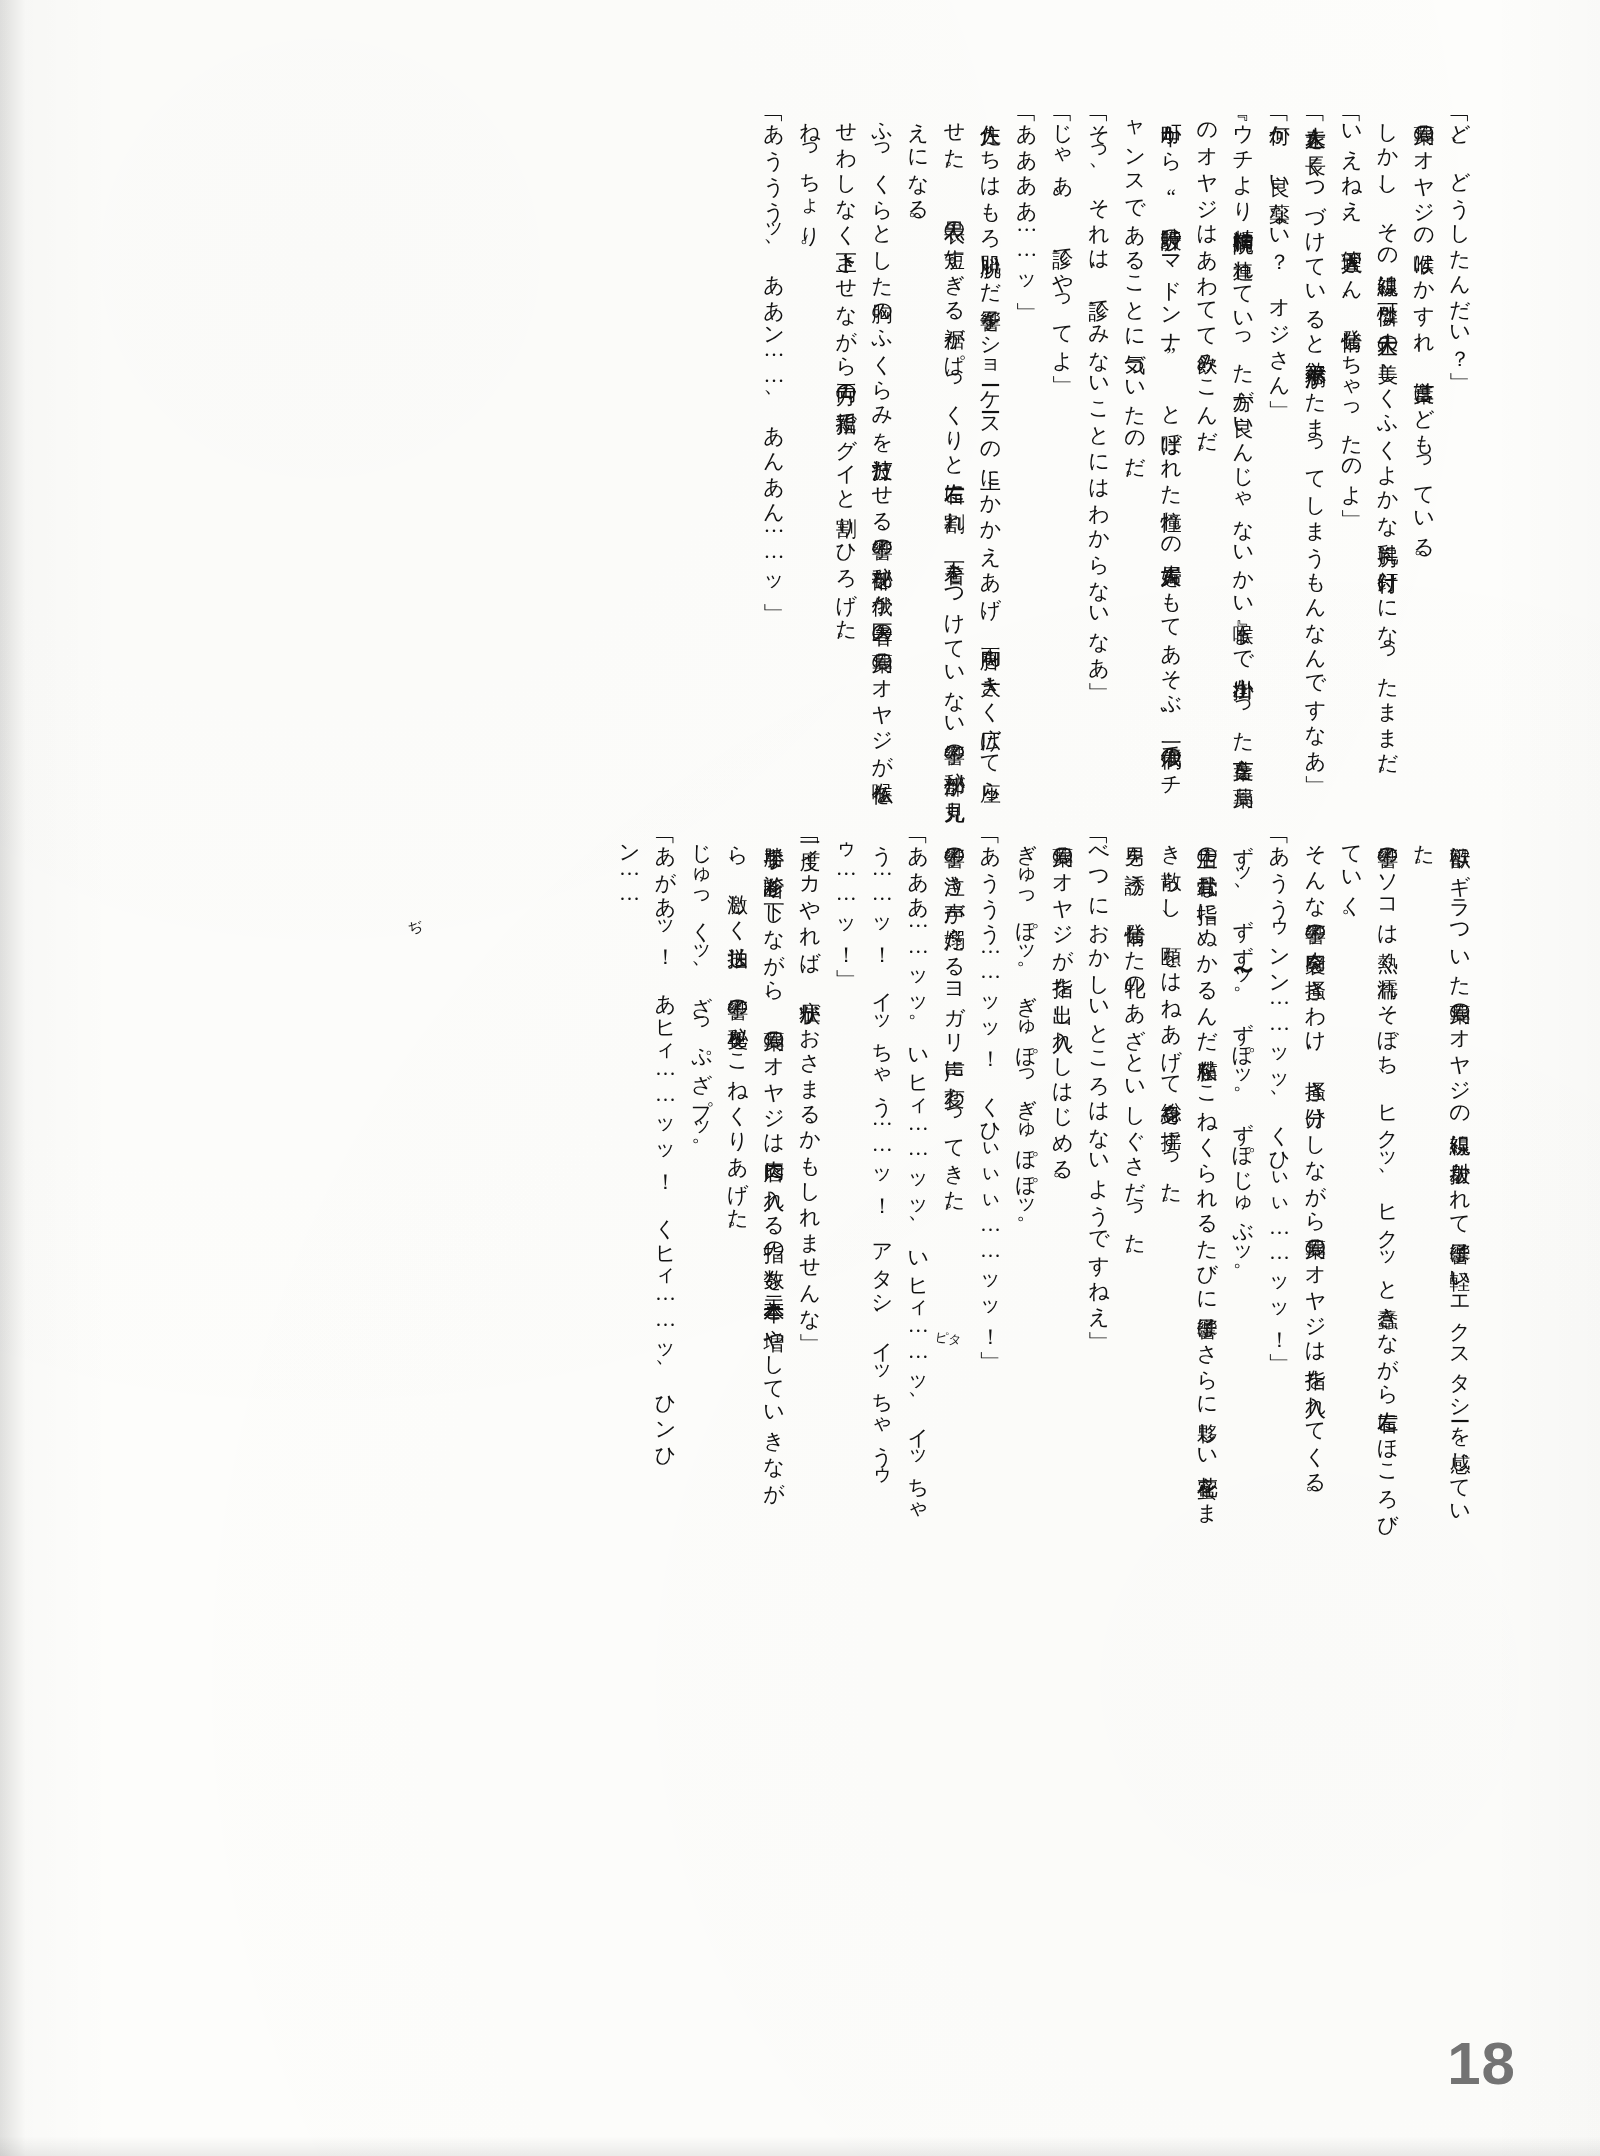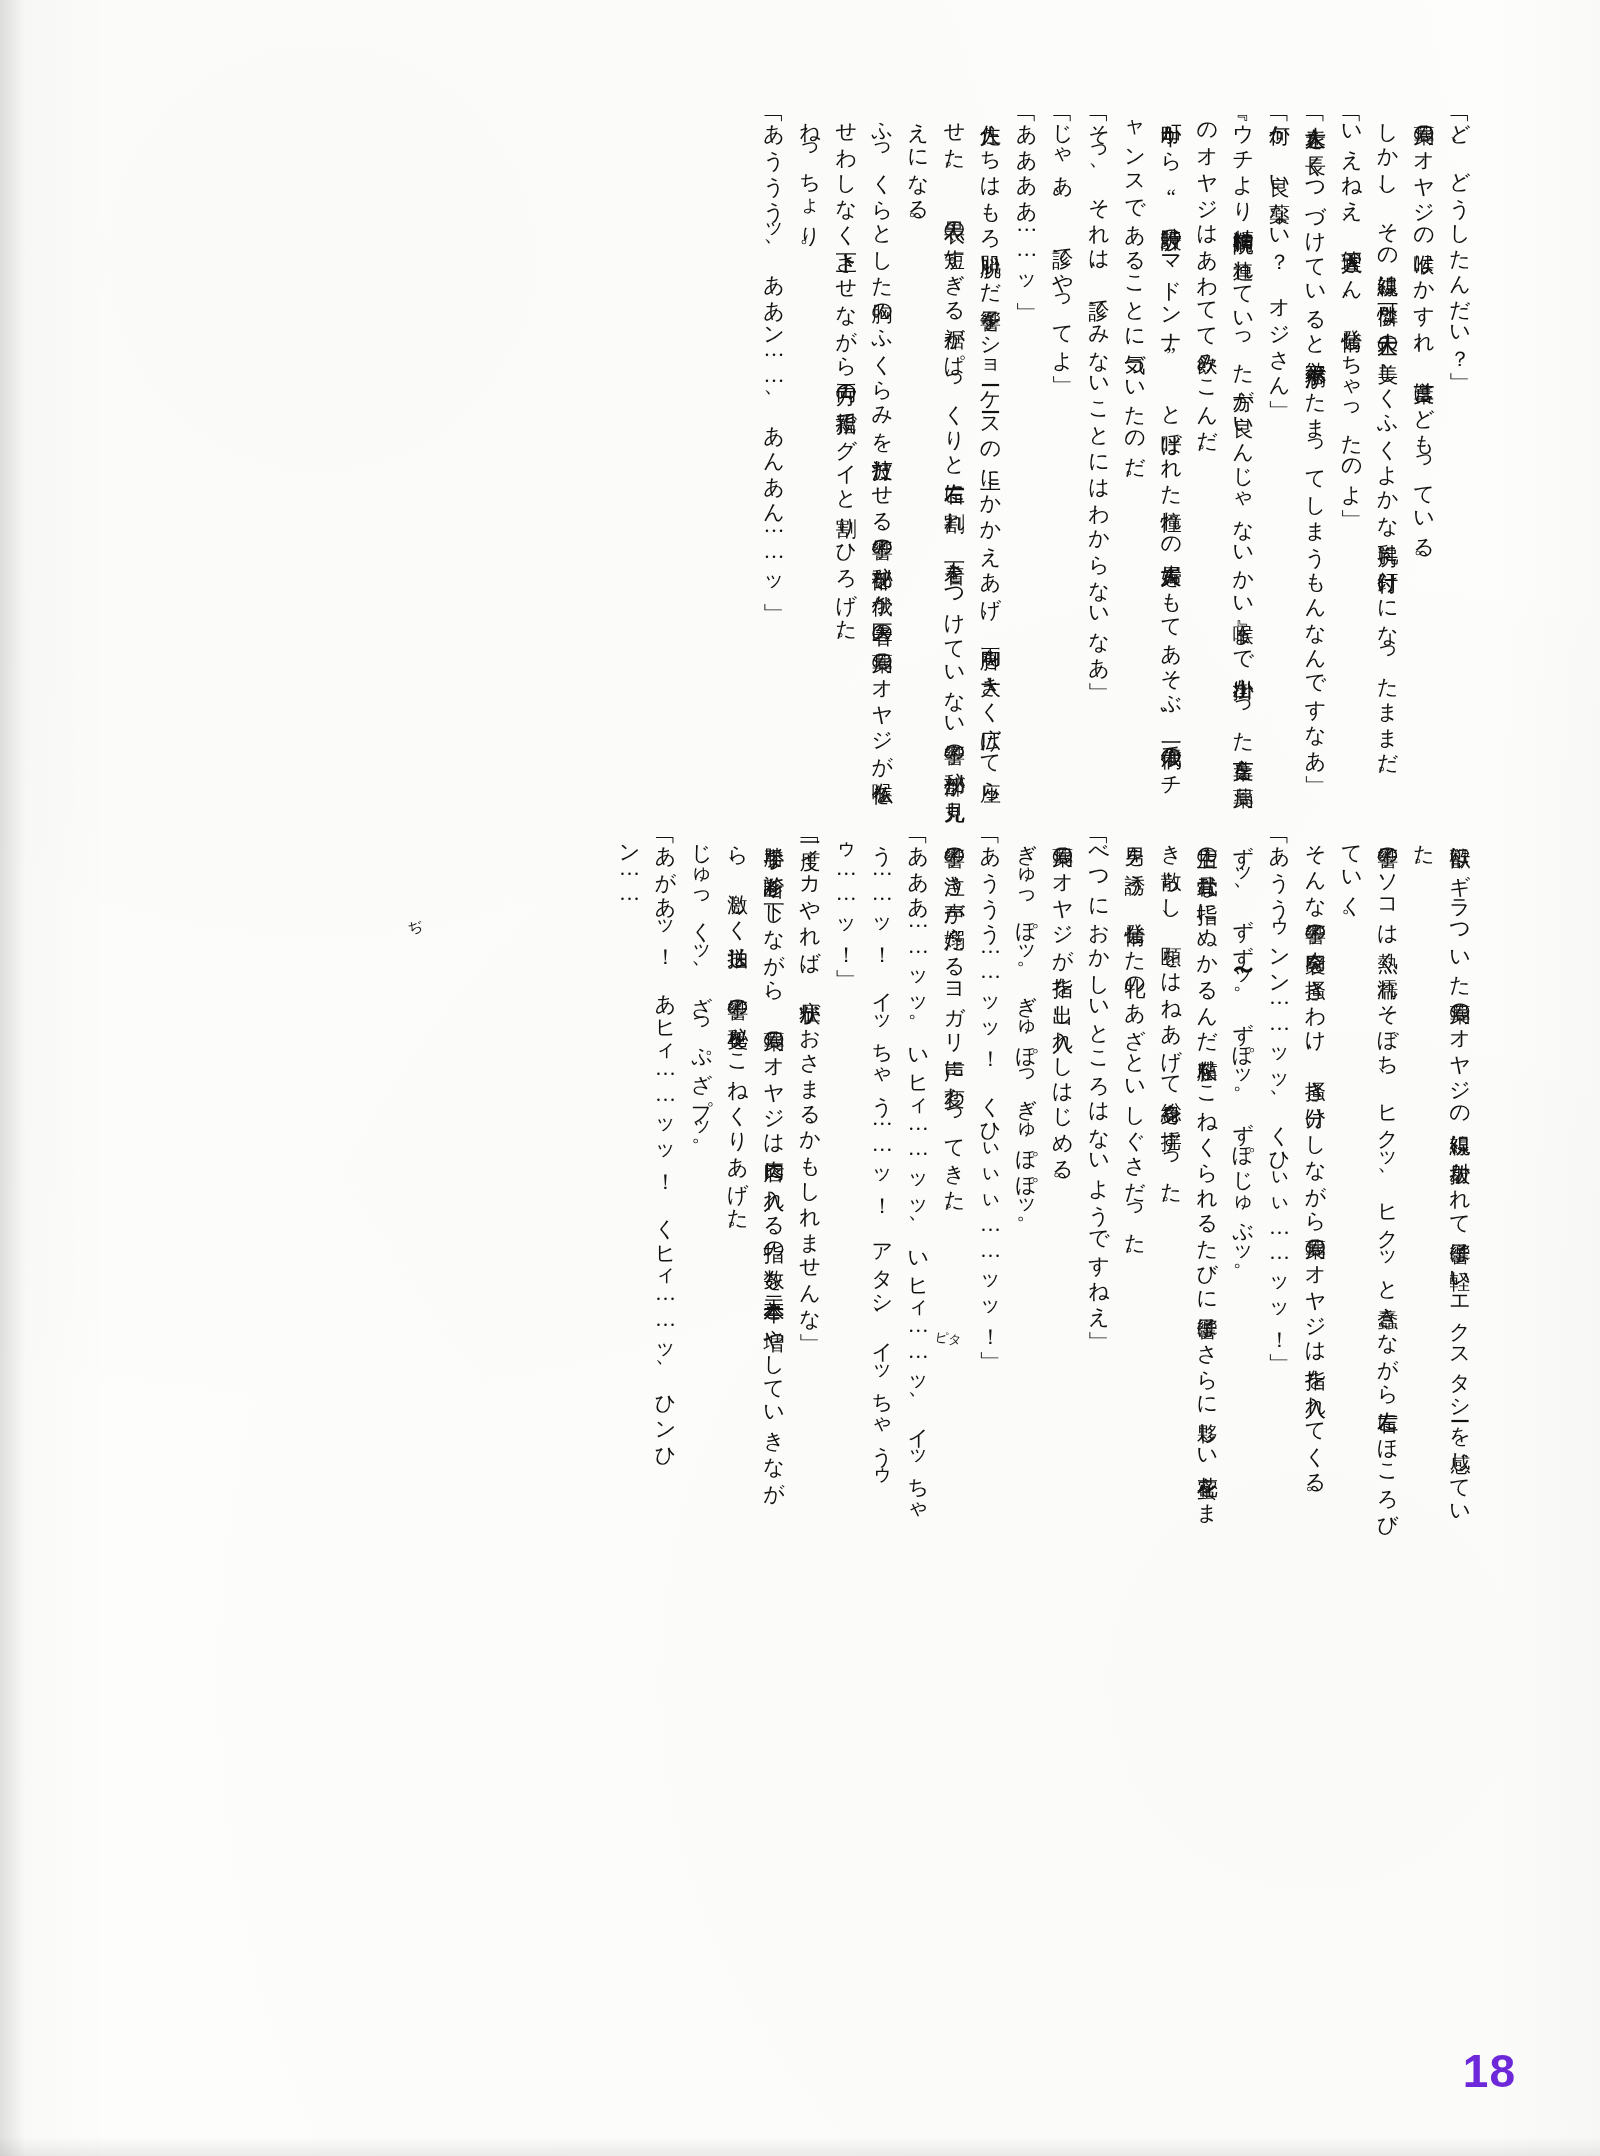--- a/index.html
+++ b/index.html
@@ -65,22 +65,22 @@
     right: 122px;
     height: 700px;
     width: 880px;
   }
   .page-number {
     position: absolute;
     right: 84px;
     bottom: 58px;
     font-family: "Liberation Sans", sans-serif;
     font-weight: bold;
-    font-size: 46px;
-    color: #6d28d9;
+    font-size: 60px;
+    color: #737373;
     letter-spacing: 1px;
   }
   
   .ink-mark {
     position: absolute;
     color: #1a1a1a;
     font-family: "DejaVu Sans", sans-serif;
     font-size: 15px;
     transform: rotate(-12deg);
   }

